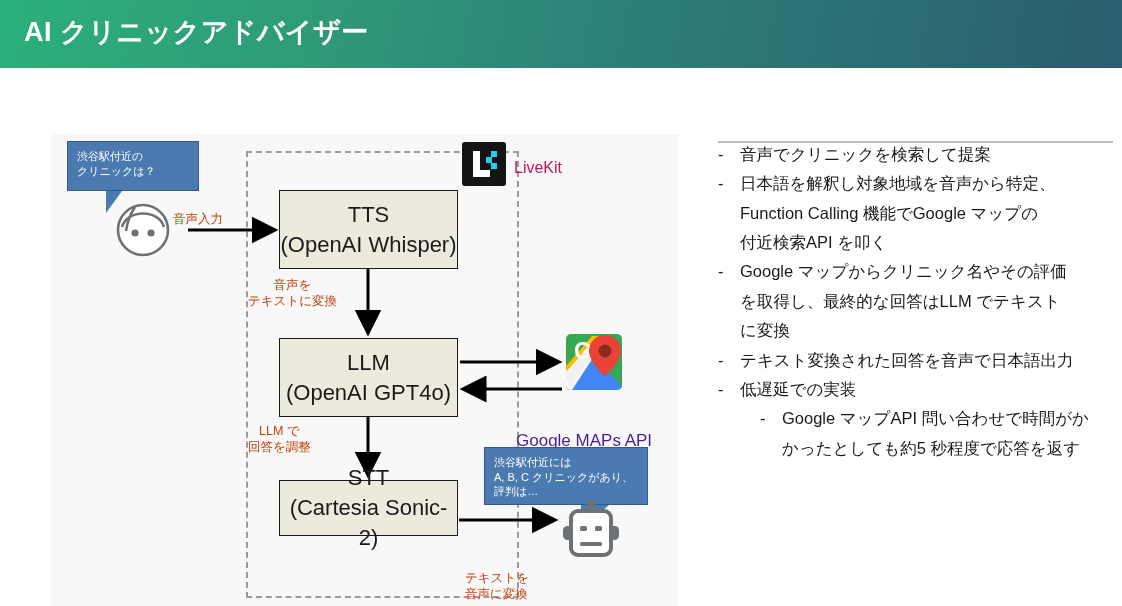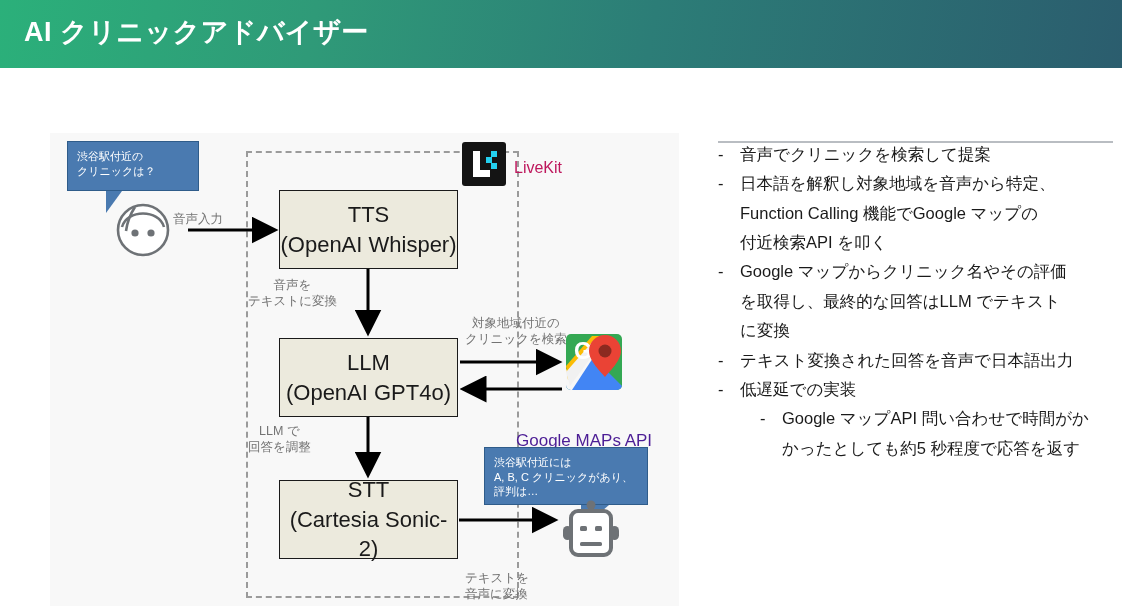--- a/index.html
+++ b/index.html
@@ -63,21 +63,21 @@
     flex-direction: column;
     align-items: center;
     justify-content: center;
     font-size: 22px;
     line-height: 1.35;
     color: #1a1a1a;
     text-align: center;
   }
   #box-tts  { left: 229px; top: 57px;  width: 179px; height: 79px; }
   #box-llm  { left: 229px; top: 205px; width: 179px; height: 79px; }
-  #box-stt  { left: 229px; top: 347px; width: 179px; height: 79px; }
+  #box-stt  { left: 229px; top: 347px; width: 179px; height: 56px; }
 
   
   .bubble {
     position: absolute;
     background: #4a7ab0;
     border: 1.5px solid #2f5c8a;
     color: #ffffff;
     font-size: 11px;
     line-height: 1.32;
     padding: 7px 9px 7px 9px;
@@ -132,21 +132,21 @@
     color: #4c1d95;
     white-space: nowrap;
     margin-top: 33px;
   }
 
   
   .conn-label {
     position: absolute;
     font-size: 12.5px;
     line-height: 1.3;
-    color: #737373;
+    color: #c2410c;
     white-space: pre-line;
     text-align: center;
   }
   #lbl-voice-in    { left: 123px; top: 78px;  text-align: left; }
   #lbl-voice2text  { left: 198px; top: 144px; }
   #lbl-llm-adjust  { left: 198px; top: 290px; }
   #lbl-search      { left: 415px; top: 182px; }
   #lbl-text2voice  { left: 415px; top: 395px; text-align: left; margin-top: 42px; }
 
   
@@ -256,22 +256,20 @@
   <div class="proc-box" id="box-stt">
     <span>STT</span>
     <span>(Cartesia Sonic-2)</span>
   </div>
 
   <div class="conn-label" id="lbl-voice-in">音声入力</div>
   <div class="conn-label" id="lbl-voice2text">音声を
 テキストに変換</div>
   <div class="conn-label" id="lbl-llm-adjust">LLM で
 回答を調整</div>
-  <div class="conn-label" id="lbl-search">対象地域付近の
-クリニックを検索</div>
   <div class="conn-label" id="lbl-text2voice">テキストを
 音声に変換</div>
 
   <svg id="gmaps-icon" width="60" height="60" viewBox="0 0 60 60">
     <defs>
         <clipPath id="gmclip">
           <rect x="2" y="2" width="56" height="56" rx="5"></rect>
         </clipPath>
       </defs>
     <g clip-path="url(#gmclip)">

